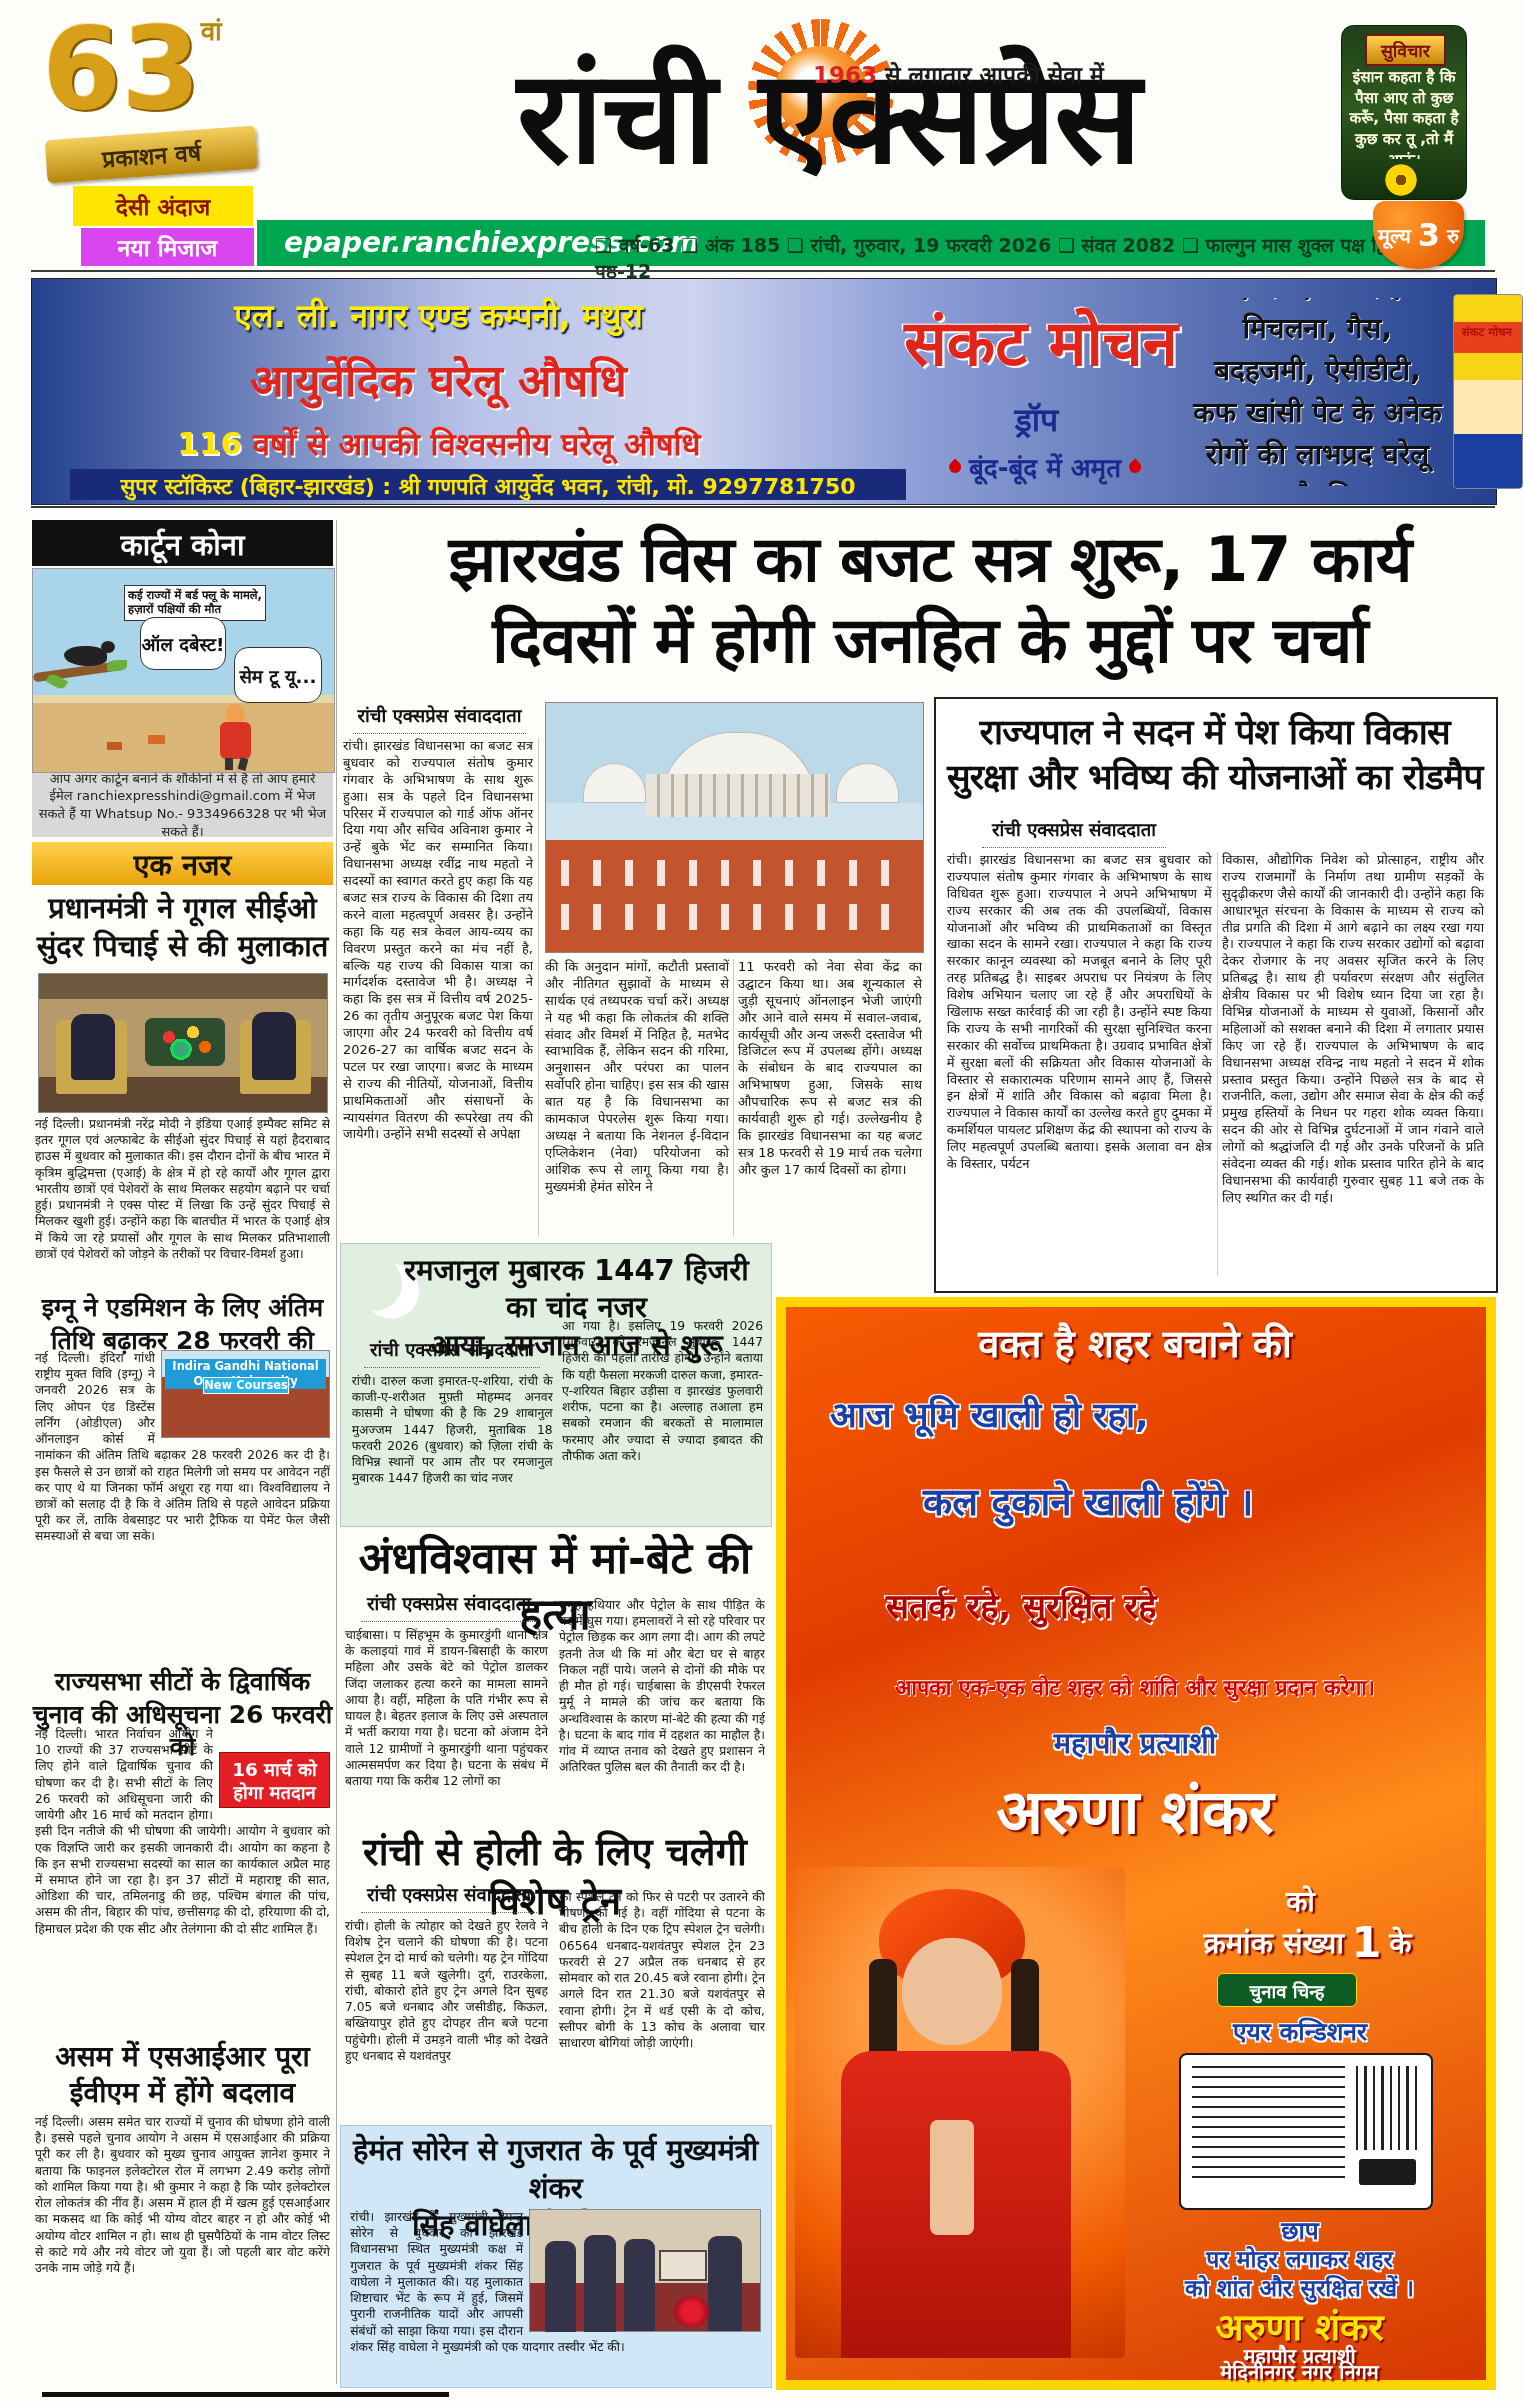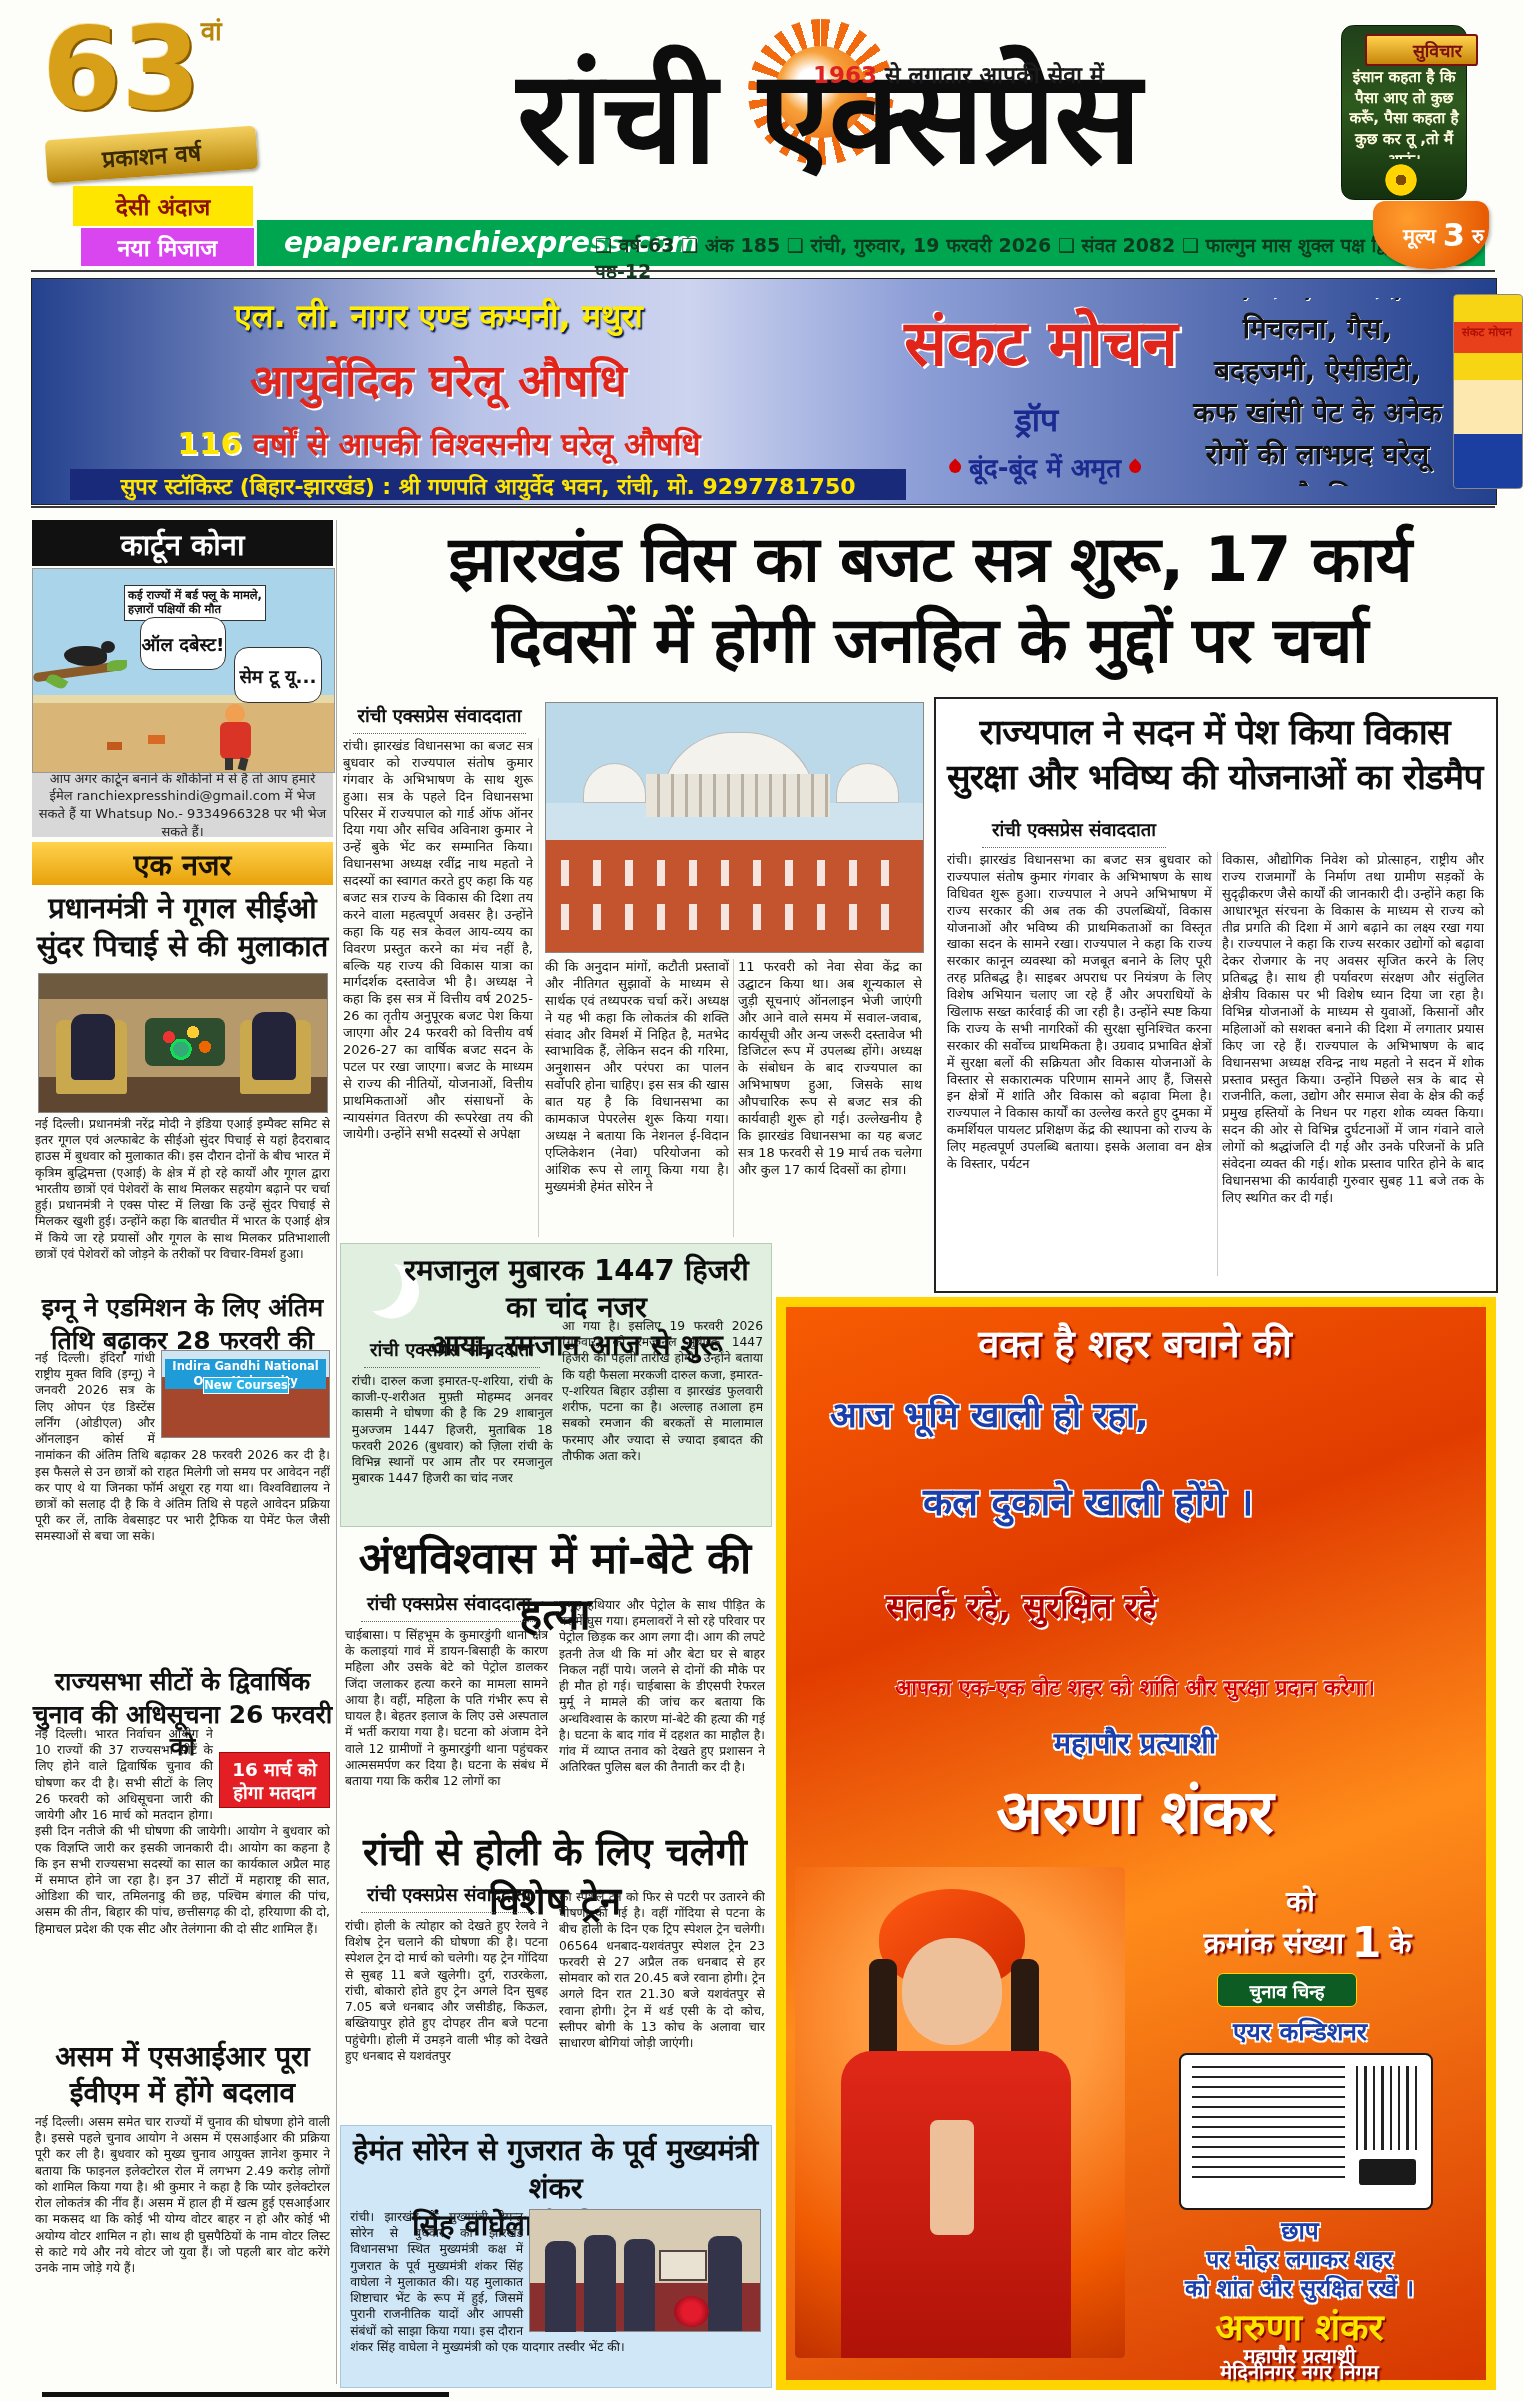--- a/index.html
+++ b/index.html
@@ -17,24 +17,24 @@
   .tag-r{background:#d946ef;color:#ffffff;font-size:23px;font-weight:bold;}
   .gstrip{background:#00a550;}
   .website{font-style:italic;font-weight:bold;color:#ffffff;font-size:28px;}
   .issue{color:#0e3a1e;font-size:19px;font-weight:bold;}
   .ptitle{font-size:129px;font-weight:900;color:#0d0d0d;letter-spacing:-1.5px;line-height:1;white-space:nowrap;}
   .tagline{font-size:23px;font-weight:bold;color:#1a1a1a;}
   .t-year{color:#d22;}
   .sun{border-radius:50%;background:repeating-conic-gradient(#f26a10 0deg 7deg,rgba(242,106,16,0) 7deg 16deg);}
   .sun-core{border-radius:50%;background:radial-gradient(circle at 40% 40%,#fff 0 18%,#f7a13a 40%,#e85d04 100%);}
   .suvichar{background:linear-gradient(180deg,#20401a,#2e5a1e 45%,#14300e);border-radius:12.3px;border:1.5px solid #0a1f08;}
-  .suvi-plate{background:linear-gradient(#ffd24d,#c8860a);border:2.3px double #7a1010;color:#7a1010;font-weight:bold;font-size:17.6px;border-radius:3.1px;padding-left:32px;}
+  .suvi-plate{background:linear-gradient(#ffd24d,#c8860a);border:2.3px double #7a1010;color:#7a1010;font-weight:bold;font-size:17.6px;border-radius:3.1px;}
   .suvi-text{color:#fffbe0;font-size:15.3px;font-weight:bold;line-height:1.35;text-align:center;}
   .flower{border-radius:50%;background:radial-gradient(circle,#7a4b00 0 5.4px,#ffd400 5.4px 15.3px,rgba(0,0,0,0) 16px);}
-  .price{background:radial-gradient(circle at 30% 25%,#ff9d2e,#e85d04 80%);border-radius:12.3px 12.3px 48% 48%/12.3px 12.3px 60% 60%;color:#fff;font-weight:bold;box-shadow:1.5px 2.3px 3.8px rgba(0,0,0,.3);padding-left:25px;}
+  .price{background:radial-gradient(circle at 30% 25%,#ff9d2e,#e85d04 80%);border-radius:12.3px 12.3px 48% 48%/12.3px 12.3px 60% 60%;color:#fff;font-weight:bold;box-shadow:1.5px 2.3px 3.8px rgba(0,0,0,.3);}
   .rule{background:#3a3a3a;}
 
   
   .topad{background:linear-gradient(90deg,#24418e 0%,#b9c3e8 30%,#cdd4ef 45%,#8fa0d8 60%,#24418e 100%);border:1.5px solid #222;}
   .ad-co{color:#ffee00;font-size:32px;font-weight:bold;text-shadow:1.5px 1.5px 1.5px #00114d;}
   .ad-cat{color:#e1251b;font-size:44px;font-weight:900;text-shadow:1.5px 1.5px 0 #fff;}
   .ad-trust{color:#e1251b;font-size:31px;font-weight:900;text-shadow:1.5px 1.5px 0 #fff;}
   .ad-stock{background:#1a2a7a;color:#ffe600;font-size:22px;font-weight:bold;}
   .ad-brand{color:#e1251b;font-size:63px;font-weight:900;text-shadow:2.3px 2.3px 0 #ffffff,-1.5px -1.5px 0 #ffffff;white-space:nowrap;}
   .ad-form{color:#1a2a8f;font-size:32px;font-weight:900;}

